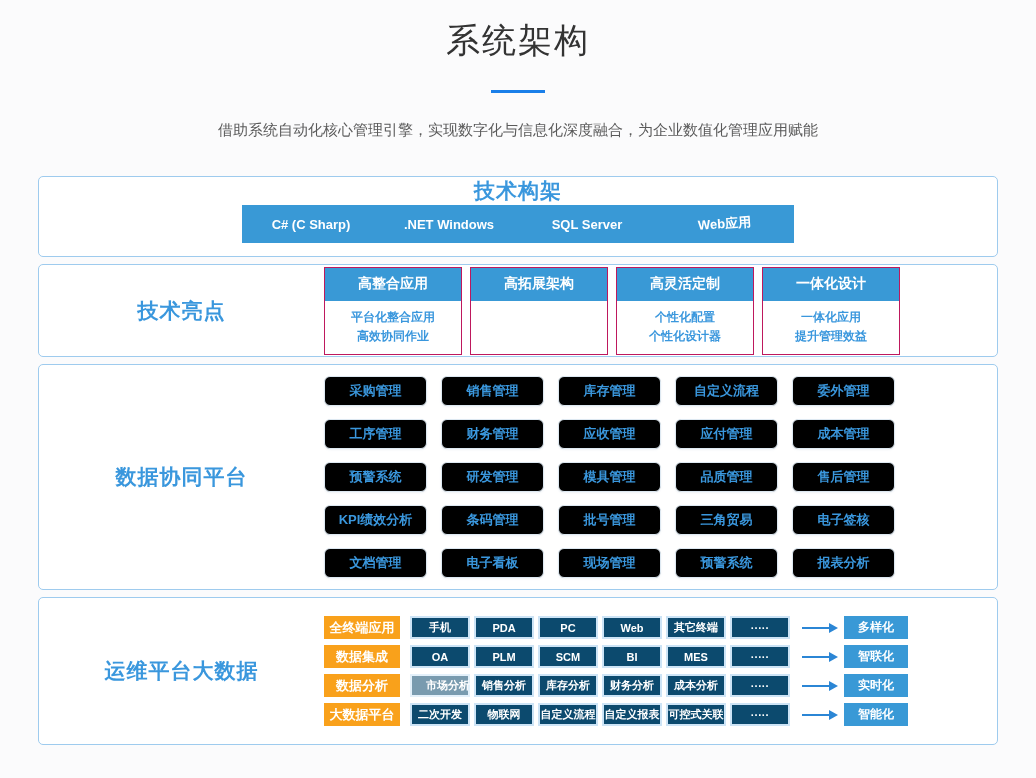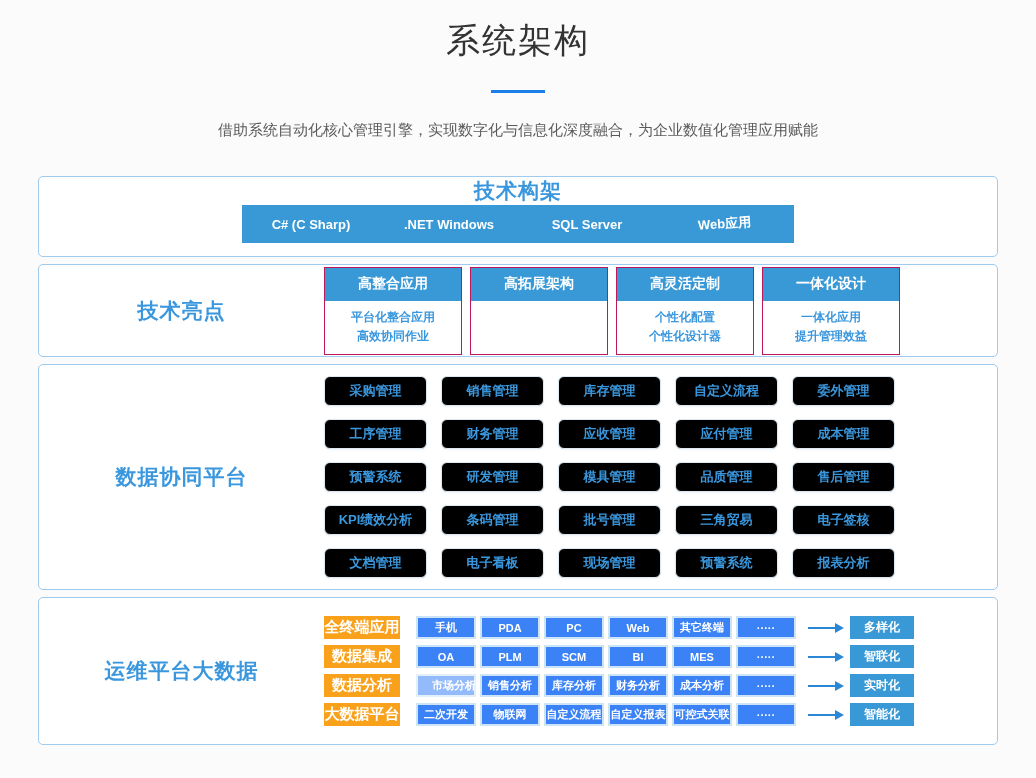--- a/index.html
+++ b/index.html
@@ -29,22 +29,22 @@
 
   
   .sec-dataplatform { height:226px; }
   .dp-grid { display:grid; grid-template-columns:repeat(5,103px); column-gap:14px; row-gap:13px; }
   .dp-chip { height:30px; background:#000000; border:1px solid #dde8f1; border-radius:6px; box-shadow:0 1px 2px rgba(120,150,180,0.12); color:#3a97dd; font-size:13px; font-weight:700; display:flex; align-items:center; justify-content:center; white-space:nowrap; }
 
   
   .sec-ops { height:148px; }
   .ops-rows { display:flex; flex-direction:column; gap:6px; }
   .ops-row { display:flex; align-items:center; }
-  .ops-cat { width:76px; height:23px; flex:none; background:#f9a11b; color:#fff; font-size:15px; font-weight:700; display:flex; align-items:center; justify-content:center; margin-right:16px; }
-  .ops-item { width:60px; height:23px; flex:none; background:#3b82f6; border:2px solid #cde4f6; color:#fff; font-size:11px; font-weight:700; display:flex; align-items:center; justify-content:center; margin-right:4px; white-space:nowrap; }
+  .ops-cat { width:76px; height:23px; flex:none; background:#f9a11b; color:#fff; font-size:13px; font-weight:700; display:flex; align-items:center; justify-content:center; margin-right:10px; }
+  .ops-item { width:60px; height:23px; flex:none; background:#0c4a6e; border:2px solid #cde4f6; color:#fff; font-size:11px; font-weight:700; display:flex; align-items:center; justify-content:center; margin-right:4px; white-space:nowrap; }
   .ops-item.muted { opacity:0.55;padding-left:16px; }
   .ops-arrow { position:relative; width:28px; height:2px; background:#2b86d5; margin:0 14px 0 8px; flex:none; }
   .ops-arrow::after { content:""; position:absolute; right:-8px; top:-4px; width:0; height:0; border-left:9px solid #2b86d5; border-top:5px solid transparent; border-bottom:5px solid transparent; }
   .ops-result { width:64px; height:23px; flex:none; background:#3999d6; color:#fff; font-size:12px; font-weight:700; display:flex; align-items:center; justify-content:center; }
 </style>
 </head>
 <body>
 
 <h1 class="page-title">系统架构</h1>
 <div class="title-divider"></div>

